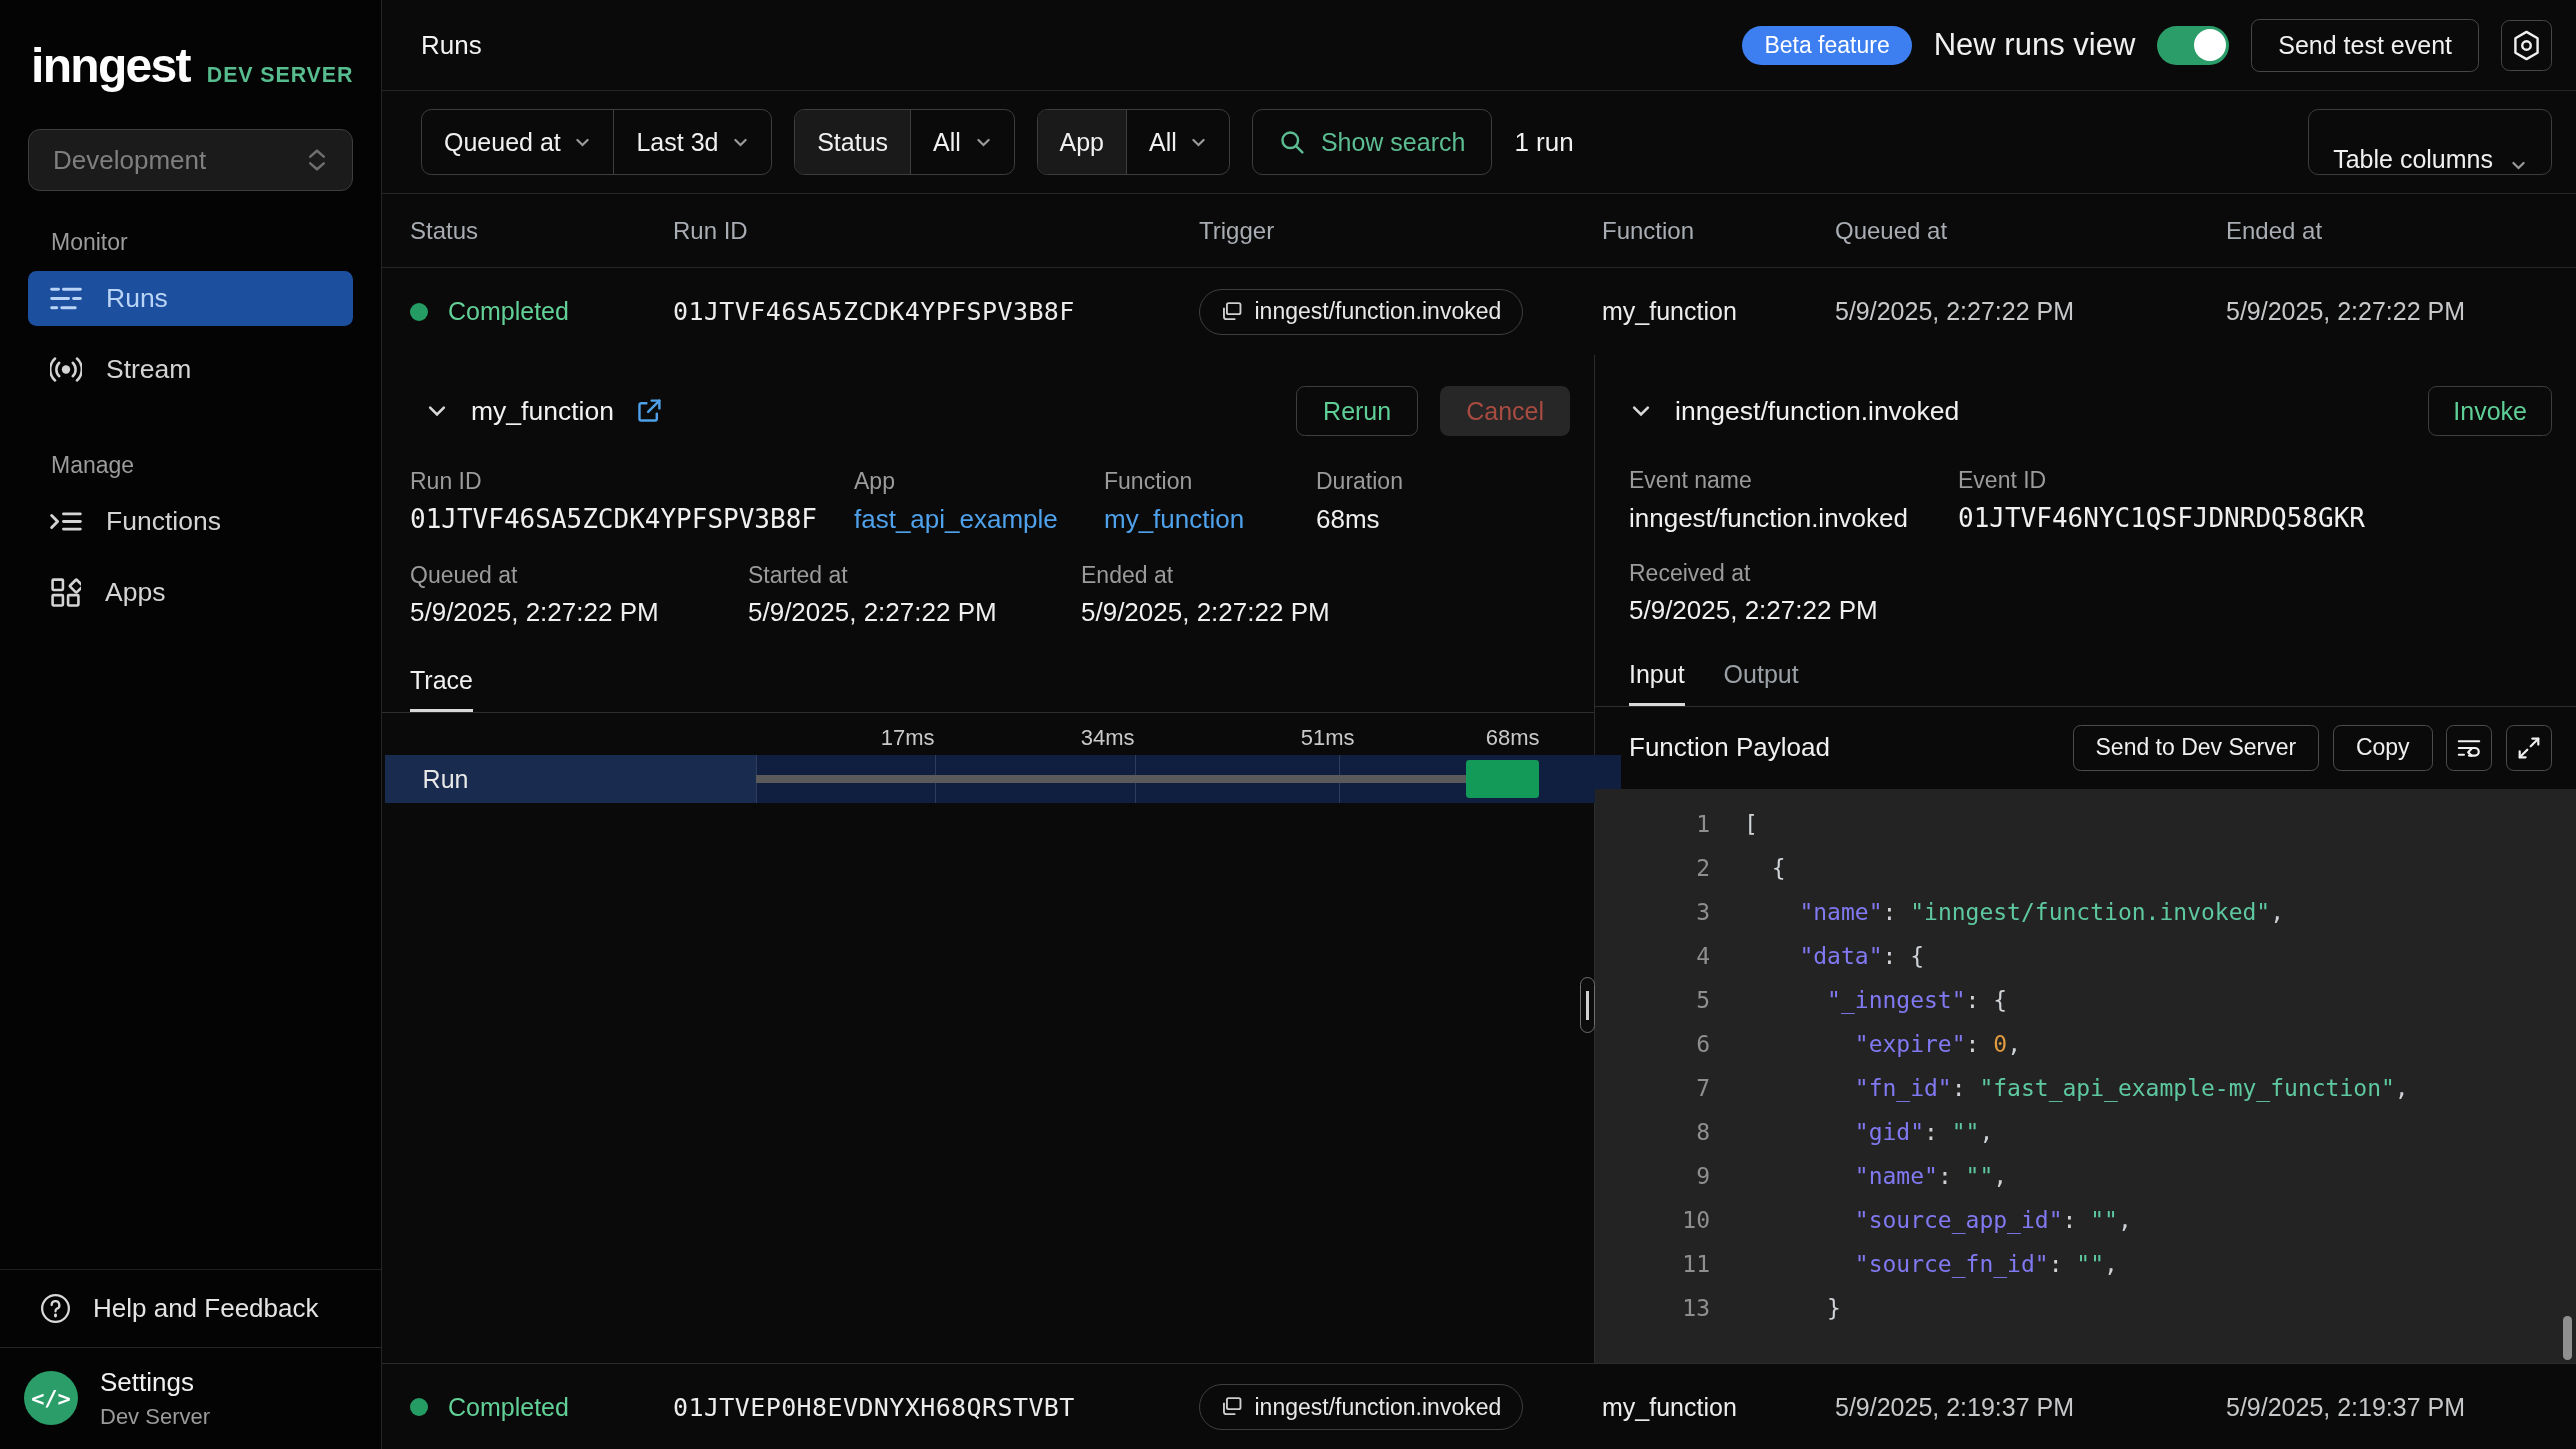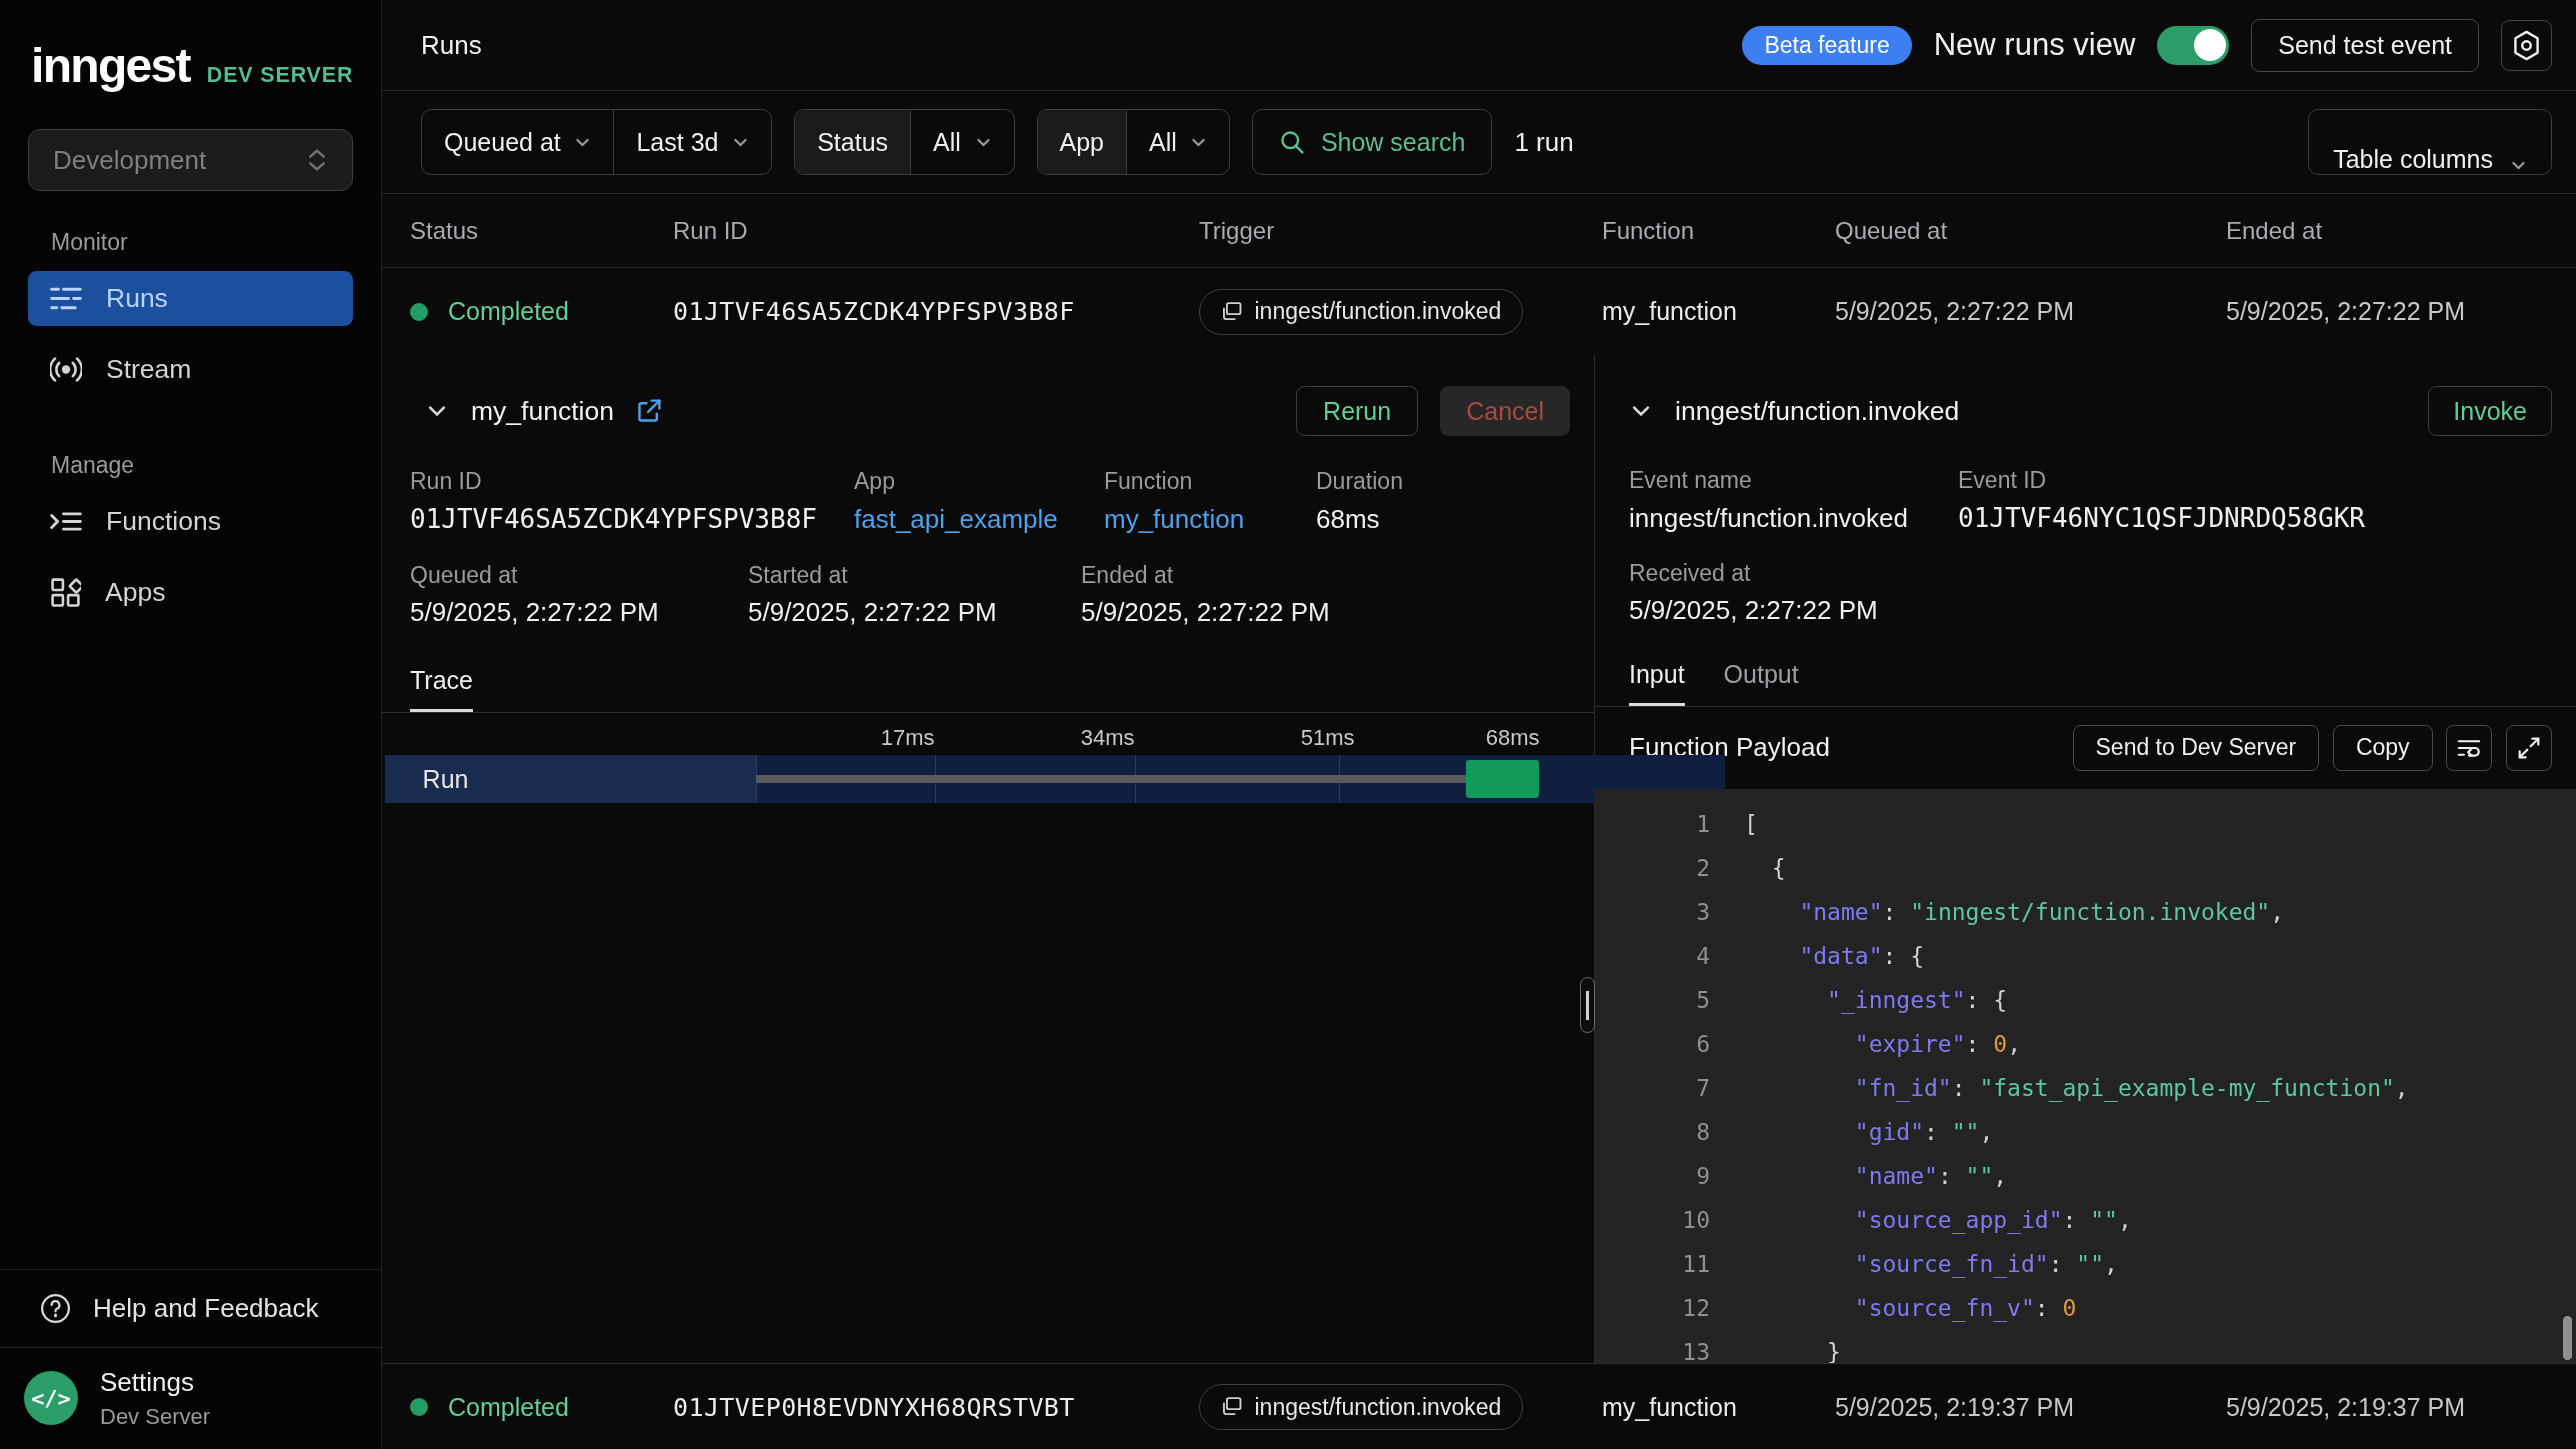--- a/index.html
+++ b/index.html
@@ -81,21 +81,21 @@
   .meta .val.link { color:#4ea1ea; cursor:pointer; }
   .w520{width:444px;} .w292{width:250px;} .w248{width:212px;} .w395{width:338px;} .w390{width:333px;} .w385{width:329px;}
 
   .trace-tabs { margin-top:38px; padding-left:28px; border-bottom:0.9px solid #2e2e2e;text-decoration:underline; }
   .tab { display:inline-block; font-size:25px; color:#f0f0f0; padding-bottom:13.7px; border-bottom:3.4px solid #d9d9d9; cursor:pointer; }
   .tab.inactive { color:#9aa0a6; border-bottom-color:transparent; }
 
   .trace-area { padding-top:8.5px; }
   .ticks { position:relative; height:34px; margin-left:2.6px; width:1156px; }
   .ticks span { position:absolute; width:99px; text-align:right; font-size:22px; color:#c9c9c9; top:3.4px; }
-  .trace-bar { position:relative; margin-left:2.6px; width:1340px; height:48px; background:#101f40; overflow:hidden; }
+  .trace-bar { position:relative; margin-left:2.6px; width:1236px; height:48px; background:#101f40; overflow:hidden; }
   .trace-label-cell { position:absolute; left:0; top:0; bottom:0; width:371px; background:#1a2b50; display:flex; align-items:center; padding-left:38px; font-size:25px; color:#e8e8e8; }
   .gridline { position:absolute; top:0; bottom:0; width:1.7px; background:#2f3c5c; }
   .span-line { position:absolute; top:19.7px; height:8.5px; background:#5a5a5a; left:371px; width:715px; }
   .span-green { position:absolute; top:5.1px; height:38px; left:1081px; width:73px; background:#149a58; border-radius:3.4px; }
 
   .resize-handle { position:absolute; left:1198px; top:622px; width:14.5px; height:56px; border:1.7px solid #6f6f6f; border-radius:7.7px; background:#0c0c0c; z-index:6; display:flex; align-items:center; justify-content:center; cursor:col-resize; }
   .resize-handle i { display:block; width:2.6px; height:29px; background:#d0d0d0; }
 
   
   .event-meta-row { display:flex; padding-left:34px; margin-top:31px; }
@@ -486,24 +486,20 @@
               </div>
               <div class="code-line">
                 <span class="ln">10</span>
                 <span class="src"><span class="tok-p">        </span><span class="tok-k">"source_app_id"</span><span class="tok-p">: </span><span class="tok-s">""</span><span class="tok-p">,</span></span>
               </div>
               <div class="code-line">
                 <span class="ln">11</span>
                 <span class="src"><span class="tok-p">        </span><span class="tok-k">"source_fn_id"</span><span class="tok-p">: </span><span class="tok-s">""</span><span class="tok-p">,</span></span>
               </div>
               <div class="code-line">
-                <span class="ln">12</span>
-                <span class="src"><span class="tok-p">        </span><span class="tok-k">"source_fn_v"</span><span class="tok-p">: </span><span class="tok-n">0</span></span>
-              </div>
-              <div class="code-line">
                 <span class="ln">13</span>
                 <span class="src"><span class="tok-p">      }</span></span>
               </div>
             </div>
           <div class="code-scroll-thumb"></div>
         </div>
       </div>
     </div>
 
     <div class="cols trow bottom">

